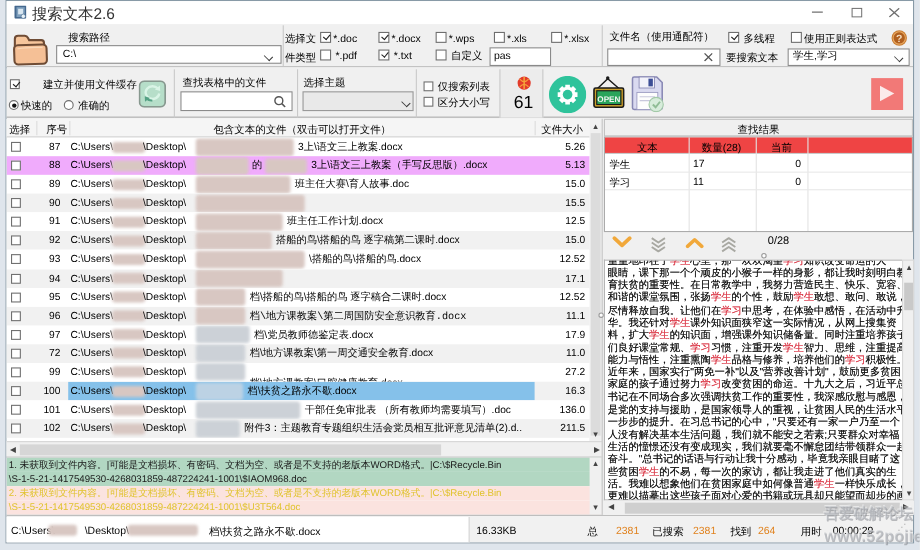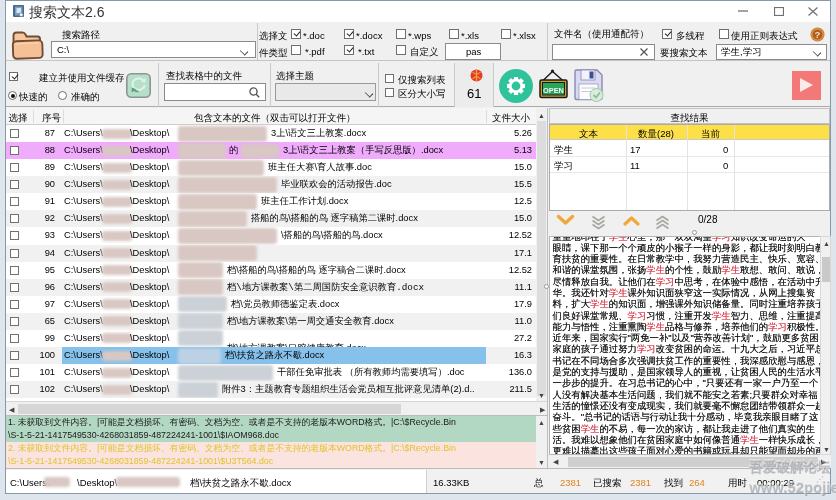--- a/index.html
+++ b/index.html
@@ -72,21 +72,21 @@
 <div class="lbl" style="left:461px;top:31px;">*.xls</div>
 <div class="cb" style="left:501px;top:29px;"></div>
 <div class="lbl" style="left:513px;top:31px;">*.xlsx</div>
 <div class="cb" style="left:291px;top:45px;"></div>
 <div class="lbl" style="left:305px;top:47px;">*.pdf</div>
 <div class="cb ck" style="left:344px;top:45px;"></div>
 <div class="lbl" style="left:358px;top:47px;">*.txt</div>
 <div class="cb" style="left:396px;top:45px;"></div>
 <div class="lbl" style="left:410px;top:47px;">自定义</div>
 <div class="inp" style="left:445px;top:43px;width:56px;height:17px;"></div>
-<div class="lbl" style="left:466px;top:47px;">pas</div>
+<div class="lbl" style="left:449px;top:47px;">pas</div>
 <div class="sv" style="left:547px;top:23px;height:37px;"></div>
 
 <div class="lbl" style="left:554px;top:29px;">文件名（使用通配符）</div>
 <div class="inp" style="left:552px;top:44px;width:103px;height:16px;"></div>
 <svg class="abs" style="left:640px;top:48px" width="8" height="8" viewBox="0 0 8 8">
     <path d="M0.5 0.5 L7.5 7.5 M7.5 0.5 L0.5 7.5" stroke="#555" stroke-width="1.2"></path>
   </svg>
 <div class="cb ck" style="left:662px;top:29px;"></div>
 <div class="lbl" style="left:676px;top:31px;">多线程</div>
 <div class="cb" style="left:719px;top:29px;"></div>
@@ -132,21 +132,21 @@
 <div class="lbl" style="left:398px;top:75px;">仅搜索列表</div>
 <div class="cb" style="left:385px;top:88px;width:9px;height:9px;"></div>
 <div class="lbl" style="left:398px;top:89px;">区分大小写</div>
 <div class="abs" style="left:454px;top:63px;width:40px;height:44px;background:#ececec;border-left:1px solid #c9c9c9;border-right:1px solid #c9c9c9;"></div>
 <svg class="abs" style="left:470px;top:69px;" width="13" height="13" viewBox="0 0 13 13">
     <circle cx="6.5" cy="6.5" r="6" fill="#e33b2a"></circle>
     <path d="M6.5 1 L6.5 12" stroke="#f5a33a" stroke-width="1.4"></path>
     <path d="M2.5 3 Q6.5 7.5 10.5 3" fill="none" stroke="#f5a33a" stroke-width="1.1"></path>
     <path d="M2.5 10 Q6.5 5.5 10.5 10" fill="none" stroke="#f5a33a" stroke-width="1.1"></path>
   </svg>
-<div class="lbl" style="left:467px;top:89px;font-size:13px;">61</div>
+<div class="lbl" style="left:467px;top:89px;font-size:16px;">61</div>
 
 <svg class="abs" style="left:499px;top:69px;" width="34" height="34" viewBox="0 0 34 34">
 <circle cx="17" cy="17" r="17" fill="#2fc39b"></circle>
 <g stroke="#fff" stroke-width="4.2">
       <line x1="17" y1="8" x2="17" y2="26"></line>
       <line x1="8" y1="17" x2="26" y2="17"></line>
       <line x1="10.6" y1="10.6" x2="23.4" y2="23.4"></line>
       <line x1="23.4" y1="10.6" x2="10.6" y2="23.4"></line>
     </g>
 <circle cx="17" cy="17" r="7.2" fill="#fff"></circle>
@@ -219,21 +219,20 @@
       <span class="abs" style="left:262px;">班主任大赛\育人故事.doc</span>
       <span class="rsize">15.0</span>
     </div>
     <div class="row" style="top:51.239999999999995px;background:#f1f1f1;">
       <span class="rcb"></span>
       <span class="rnum">90</span>
       <span class="abs" style="left:58px;">C:\Users\</span>
       <span class="blur abs" style="left:96px;top:3.5px;width:30px;"></span>
       <span class="abs" style="left:124px;">\Desktop\</span>
       <span class="blur abs" style="left:172px;top:0.5px;height:16px;width:99px;background:#d8c7c2;"></span>
-      <span class="abs" style="left:275px;">毕业联欢会的活动报告.doc</span>
       <span class="rsize">15.5</span>
     </div>
     <div class="row" style="top:68.32px;background:#ffffff;">
       <span class="rcb"></span>
       <span class="rnum">91</span>
       <span class="abs" style="left:58px;">C:\Users\</span>
       <span class="blur abs" style="left:96px;top:3.5px;width:30px;"></span>
       <span class="abs" style="left:124px;">\Desktop\</span>
       <span class="blur abs" style="left:172px;top:0.5px;height:16px;width:79px;background:#d8c7c2;"></span>
       <span class="abs" style="left:255px;">班主任工作计划.docx</span>
@@ -293,21 +292,21 @@
       <span class="rnum">97</span>
       <span class="abs" style="left:58px;">C:\Users\</span>
       <span class="blur abs" style="left:96px;top:3.5px;width:30px;"></span>
       <span class="abs" style="left:124px;">\Desktop\</span>
       <span class="blur abs" style="left:172px;top:0.5px;height:16px;width:49px;background:#ccd1d7;"></span>
       <span class="abs" style="left:225px;">档\党员教师德鉴定表.docx</span>
       <span class="rsize">17.9</span>
     </div>
     <div class="row" style="top:187.88px;background:#f1f1f1;">
       <span class="rcb"></span>
-      <span class="rnum">65</span>
+      <span class="rnum">72</span>
       <span class="abs" style="left:58px;">C:\Users\</span>
       <span class="blur abs" style="left:96px;top:3.5px;width:30px;"></span>
       <span class="abs" style="left:124px;">\Desktop\</span>
       <span class="blur abs" style="left:172px;top:0.5px;height:16px;width:45px;background:#ccd1d7;"></span>
       <span class="abs" style="left:221px;">档\地方课教案\第一周交通安全教育.docx</span>
       <span class="rsize">11.0</span>
     </div>
     <div class="row" style="top:204.95999999999998px;background:#ffffff;">
       <span class="rcb"></span>
       <span class="rnum">99</span>
@@ -395,21 +394,21 @@
   <div class="abs" style="left:810px;top:6px;color:#999;font-size:8px;">⋰</div>
 </div>
 
 <div class="sv" style="left:547px;top:108px;height:360px;background:#bdbdbd;"></div>
 <div class="abs" style="left:548px;top:108px;width:282px;height:360px;background:#f0f0f0;"></div>
 <div class="abs" style="left:549px;top:108px;width:281px;height:16px;border:1px solid #c3c3c3;font-size:9.5px;">
     <div style="text-align:center;margin-top:3px;">查找结果</div>
   </div>
 
 <div class="abs" style="left:549px;top:124px;width:281px;height:87px;background:#fff;border:1px solid #ababab;font-size:9.5px;">
-  <div class="abs" style="left:0;top:0;width:279px;height:15px;background:#fde047;border-bottom:1px solid #c9c9c9;">
+  <div class="abs" style="left:0;top:0;width:279px;height:15px;background:#ef4444;border-bottom:1px solid #c9c9c9;">
     <div class="abs" style="left:29px;top:3px;">文本</div>
     <div class="abs" style="left:88px;top:3px;">数量(28)</div>
     <div class="abs" style="left:151px;top:3px;">当前</div>
   </div>
   <div class="sv" style="left:76px;top:0;height:85px;background:#e3e3e3;"></div>
   <div class="sv" style="left:137px;top:0;height:85px;background:#e3e3e3;"></div>
   <div class="sv" style="left:184px;top:0;height:85px;background:#e3e3e3;"></div>
   <div class="abs" style="left:0;top:31px;width:279px;height:1px;background:#e8e8e8;"></div>
   <div class="abs" style="left:0;top:47px;width:279px;height:1px;background:#e8e8e8;"></div>
   <div class="abs" style="left:4px;top:19px;">学生</div>

